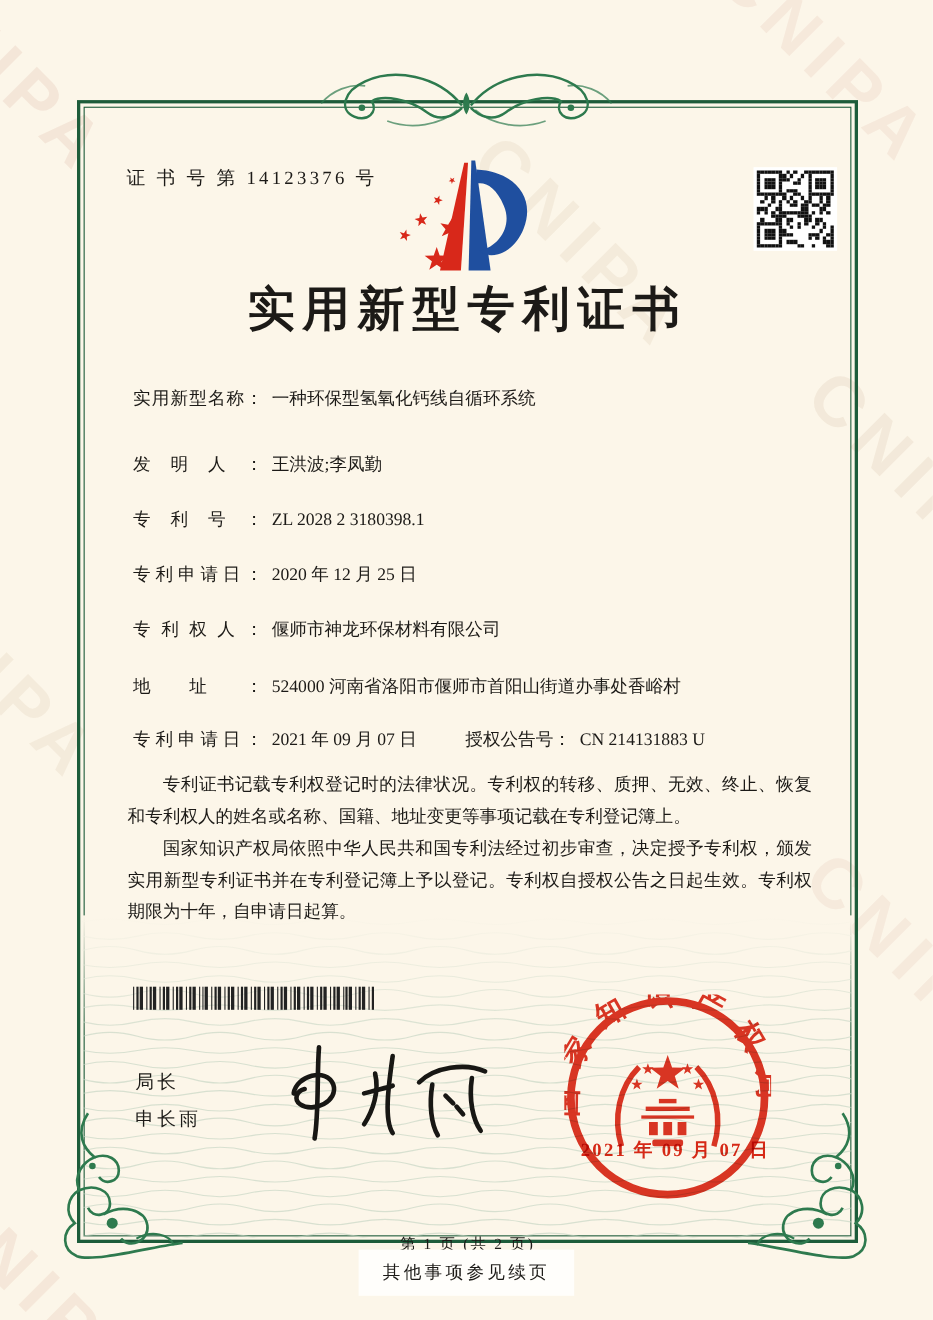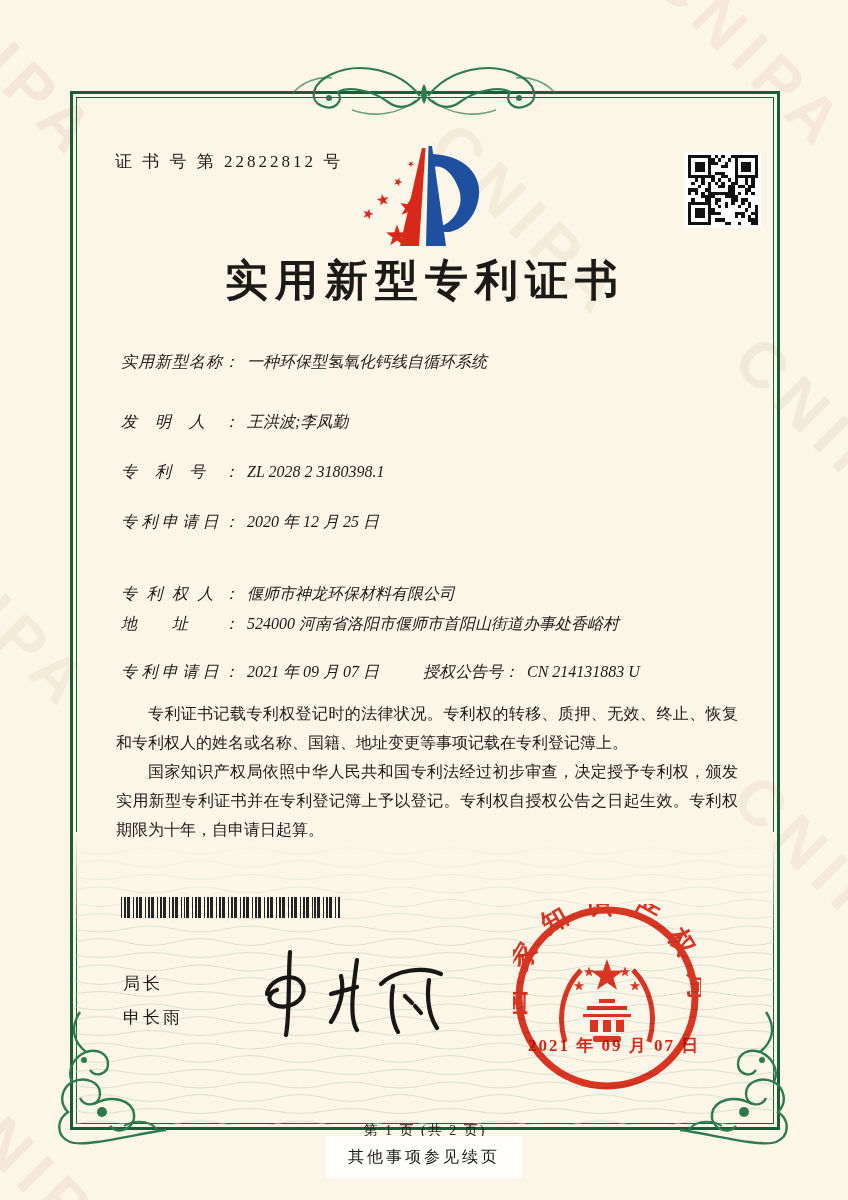--- a/index.html
+++ b/index.html
@@ -28,21 +28,21 @@
     position:absolute;left:612px;top:58px;width:76px;height:76px;background:#fff;
     display:grid;grid-template-columns:repeat(21,1fr);grid-template-rows:repeat(21,1fr);
     padding:3px;box-sizing:border-box;
   }
   .qr div{background:transparent}
   .qr div.on{background:#111}
   .title{
     position:absolute;left:0;top:158px;width:100%;text-align:center;
     font-size:43px;font-weight:bold;letter-spacing:7px;
   }
-  .frow{position:absolute;left:48px;font-size:16px;white-space:nowrap;font-style:italic;}
+  .frow{position:absolute;left:48px;font-size:16px;white-space:nowrap;}
   .flabel{display:inline-block;width:118px;text-align:justify;text-align-last:justify;}
   .fval{margin-left:8px;}
   .grant-b{position:absolute;left:302px;top:0;}
   .grant-b .flabel{width:96px;}
   .paras{position:absolute;left:43px;top:605px;width:622px;font-size:16px;line-height:29px;text-align:justify;}
   .paras p{margin:0;text-indent:2em;}
   .band{position:absolute;left:2px;top:738px;right:2px;bottom:2px;overflow:hidden;}
   .band:after{content:"";position:absolute;left:0;top:0;right:0;height:110px;
     background:linear-gradient(180deg, var(--paper,#fcf6e9) 0%, rgba(252,246,233,0) 100%);}
   .barcode{position:absolute;left:48px;top:803px;width:220px;height:21px;display:flex;align-items:stretch;}
@@ -99,21 +99,21 @@
         <path d="M0,214 q 25,-6 50,0 q 25,6 50,0 q 25,-6 50,0 q 25,6 50,0 q 25,-6 50,0 q 25,6 50,0 q 25,-6 50,0 q 25,6 50,0 q 25,-6 50,0 q 25,6 50,0 q 25,-6 50,0 q 25,6 50,0 q 25,-6 50,0 q 25,6 50,0" fill="none" stroke="#bfd2c0" stroke-width="1" opacity="0.6"></path>
         <path d="M0,227 q 25,7 50,0 q 25,-7 50,0 q 25,7 50,0 q 25,-7 50,0 q 25,7 50,0 q 25,-7 50,0 q 25,7 50,0 q 25,-7 50,0 q 25,7 50,0 q 25,-7 50,0 q 25,7 50,0 q 25,-7 50,0 q 25,7 50,0 q 25,-7 50,0" fill="none" stroke="#bfd2c0" stroke-width="1" opacity="0.6"></path>
         <path d="M0,240 q 25,-5 50,0 q 25,5 50,0 q 25,-5 50,0 q 25,5 50,0 q 25,-5 50,0 q 25,5 50,0 q 25,-5 50,0 q 25,5 50,0 q 25,-5 50,0 q 25,5 50,0 q 25,-5 50,0 q 25,5 50,0 q 25,-5 50,0 q 25,5 50,0" fill="none" stroke="#bfd2c0" stroke-width="1" opacity="0.6"></path>
         <path d="M0,253 q 25,6 50,0 q 25,-6 50,0 q 25,6 50,0 q 25,-6 50,0 q 25,6 50,0 q 25,-6 50,0 q 25,6 50,0 q 25,-6 50,0 q 25,6 50,0 q 25,-6 50,0 q 25,6 50,0 q 25,-6 50,0 q 25,6 50,0 q 25,-6 50,0" fill="none" stroke="#bfd2c0" stroke-width="1" opacity="0.6"></path>
         <path d="M0,266 q 25,-7 50,0 q 25,7 50,0 q 25,-7 50,0 q 25,7 50,0 q 25,-7 50,0 q 25,7 50,0 q 25,-7 50,0 q 25,7 50,0 q 25,-7 50,0 q 25,7 50,0 q 25,-7 50,0 q 25,7 50,0 q 25,-7 50,0 q 25,7 50,0" fill="none" stroke="#bfd2c0" stroke-width="1" opacity="0.6"></path>
         <path d="M0,279 q 25,5 50,0 q 25,-5 50,0 q 25,5 50,0 q 25,-5 50,0 q 25,5 50,0 q 25,-5 50,0 q 25,5 50,0 q 25,-5 50,0 q 25,5 50,0 q 25,-5 50,0 q 25,5 50,0 q 25,-5 50,0 q 25,5 50,0 q 25,-5 50,0" fill="none" stroke="#bfd2c0" stroke-width="1" opacity="0.6"></path>
         <path d="M0,292 q 25,-6 50,0 q 25,6 50,0 q 25,-6 50,0 q 25,6 50,0 q 25,-6 50,0 q 25,6 50,0 q 25,-6 50,0 q 25,6 50,0 q 25,-6 50,0 q 25,6 50,0 q 25,-6 50,0 q 25,6 50,0 q 25,-6 50,0 q 25,6 50,0" fill="none" stroke="#bfd2c0" stroke-width="1" opacity="0.6"></path>
       </svg>
   </div>
 
-  <div class="cert-number">证 书 号 第 22822812 号</div>
+  <div class="cert-number">证 书 号 第 14123376 号</div>
 
   <div class="logo">
     <svg width="140" height="118" viewBox="0 0 140 118">
       <g fill="var(--logo_red,#d8281a)">
         <path transform="translate(44,94) scale(1.15)" d="M0,-10 L2.35,-3.24 L9.51,-3.09 L3.80,1.24 L5.88,8.09 L0,4 L-5.88,8.09 L-3.80,1.24 L-9.51,-3.09 L-2.35,-3.24 Z"></path>
         <path transform="translate(56,66) scale(1.0) rotate(12)" d="M0,-10 L2.35,-3.24 L9.51,-3.09 L3.80,1.24 L5.88,8.09 L0,4 L-5.88,8.09 L-3.80,1.24 L-9.51,-3.09 L-2.35,-3.24 Z"></path>
         <path transform="translate(30,58) scale(0.62) rotate(-10)" d="M0,-10 L2.35,-3.24 L9.51,-3.09 L3.80,1.24 L5.88,8.09 L0,4 L-5.88,8.09 L-3.80,1.24 L-9.51,-3.09 L-2.35,-3.24 Z"></path>
         <path transform="translate(15,72) scale(0.55) rotate(15)" d="M0,-10 L2.35,-3.24 L9.51,-3.09 L3.80,1.24 L5.88,8.09 L0,4 L-5.88,8.09 L-3.80,1.24 L-9.51,-3.09 L-2.35,-3.24 Z"></path>
         <path transform="translate(45,40) scale(0.45) rotate(20)" d="M0,-10 L2.35,-3.24 L9.51,-3.09 L3.80,1.24 L5.88,8.09 L0,4 L-5.88,8.09 L-3.80,1.24 L-9.51,-3.09 L-2.35,-3.24 Z"></path>
         <path transform="translate(58,22) scale(0.32) rotate(40)" d="M0,-10 L2.35,-3.24 L9.51,-3.09 L3.80,1.24 L5.88,8.09 L0,4 L-5.88,8.09 L-3.80,1.24 L-9.51,-3.09 L-2.35,-3.24 Z"></path>
@@ -577,21 +577,21 @@
   </div>
   <div class="frow" style="top:318px">
     <span class="flabel">发明人：</span><span class="fval">王洪波;李凤勤</span>
   </div>
   <div class="frow" style="top:368px">
     <span class="flabel">专利号：</span><span class="fval">ZL 2028 2 3180398.1</span>
   </div>
   <div class="frow" style="top:418px">
     <span class="flabel">专利申请日：</span><span class="fval">2020 年 12 月 25 日</span>
   </div>
-  <div class="frow" style="top:490px">
+  <div class="frow" style="top:468px">
     <span class="flabel">专利权人：</span><span class="fval">偃师市神龙环保材料有限公司</span>
   </div>
   <div class="frow" style="top:520px">
     <span class="flabel">地址：</span><span class="fval">524000 河南省洛阳市偃师市首阳山街道办事处香峪村</span>
   </div>
   <div class="frow" style="top:568px">
     <span class="flabel">专利申请日：</span><span class="fval">2021 年 09 月 07 日</span>
     <span class="grant-b">
       <span class="flabel">授权公告号：</span><span class="fval">CN 214131883 U</span>
     </span>

